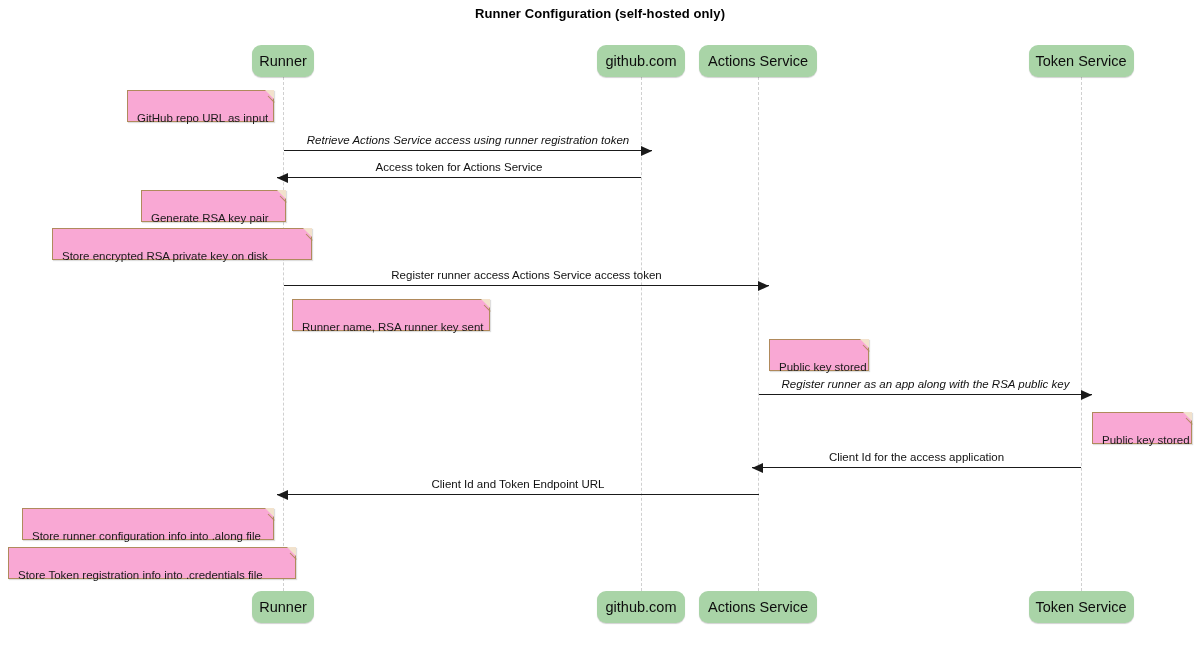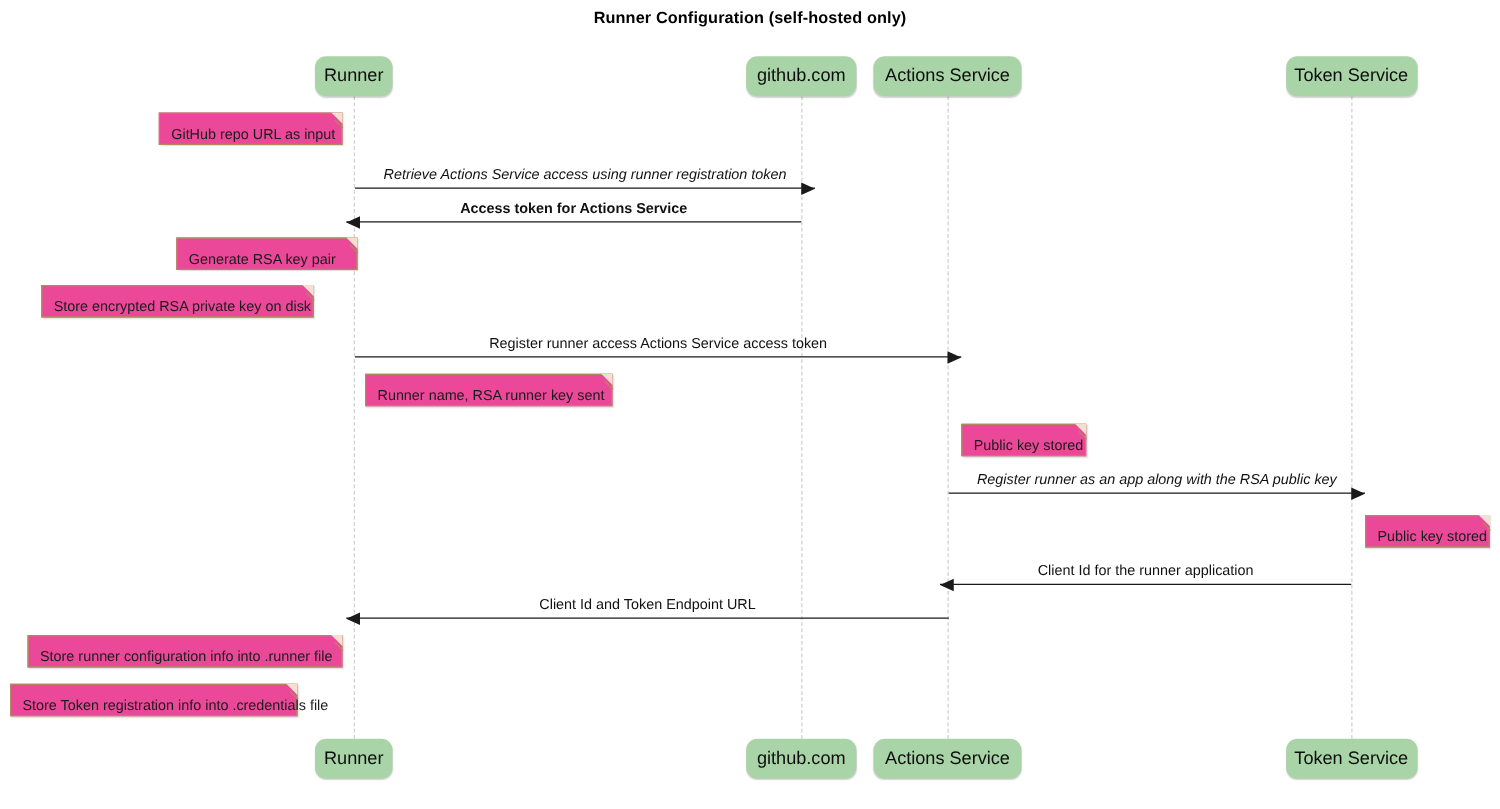--- a/index.html
+++ b/index.html
@@ -50,28 +50,28 @@
     font-size: 14.5px;
     color: #0d0d0d;
     white-space: nowrap;
     padding: 0 13px;
     box-shadow: 0 1px 1px rgba(0,0,0,0.18);
   }
   
   .note {
     position: absolute;
     box-sizing: border-box;
-    background: #ec4899;
+    background: #f9a8d4;
     border: 1px solid #b08a5c;
     font-size: 11.5px;
     color: #1a1a1a;
     white-space: nowrap;
     height: 26px;
     line-height: 24px;
-    padding: 5px 9px;
+    padding: 15px 9px;
     box-shadow: 1px 1px 1px rgba(0,0,0,0.13);
   }
   .note .fold {
     position: absolute;
     top: -1px;
     right: -1px;
     width: 0;
     height: 0;
     border-left: 9px solid transparent;
     border-top: 9px solid #f2e2cd;
@@ -124,36 +124,36 @@
     </div>
   <div id="messages-layer">
       <div>
         <div class="msg-line" style="left: 284px; top: 150px; width: 368px;"></div>
         <div class="arrowhead right" style="top: 145.7px; left: 641px;"></div>
         <div class="msg-label" style="left: 284px; width: 368px; top: 134px; font-style: italic;">Retrieve Actions Service access using runner registration token</div>
       </div>
       <div>
         <div class="msg-line" style="left: 277px; top: 177px; width: 364px;"></div>
         <div class="arrowhead left" style="top: 172.7px; left: 277px;"></div>
-        <div class="msg-label" style="left: 277px; width: 364px; top: 161px; font-weight: bold;">Access token for Actions Service</div>
+        <div class="msg-label" style="left: 277px; width: 364px; top: 161px;">Access token for Actions Service</div>
       </div>
       <div>
         <div class="msg-line" style="left: 284px; top: 285px; width: 485px;"></div>
         <div class="arrowhead right" style="top: 280.7px; left: 758px;"></div>
         <div class="msg-label" style="left: 284px; width: 485px; top: 269px;">Register runner access Actions Service access token</div>
       </div>
       <div>
         <div class="msg-line" style="left: 759px; top: 394px; width: 333px;"></div>
         <div class="arrowhead right" style="top: 389.7px; left: 1081px;"></div>
         <div class="msg-label" style="left: 759px; width: 333px; top: 378px; font-style: italic;">Register runner as an app along with the RSA public key</div>
       </div>
       <div>
         <div class="msg-line" style="left: 752px; top: 467px; width: 329px;"></div>
         <div class="arrowhead left" style="top: 462.7px; left: 752px;"></div>
-        <div class="msg-label" style="left: 752px; width: 329px; top: 451px;">Client Id for the runner application</div>
+        <div class="msg-label" style="left: 752px; width: 329px; top: 451px;">Client Id for the access application</div>
       </div>
       <div>
         <div class="msg-line" style="left: 277px; top: 494px; width: 482px;"></div>
         <div class="arrowhead left" style="top: 489.7px; left: 277px;"></div>
         <div class="msg-label" style="left: 277px; width: 482px; top: 478px;">Client Id and Token Endpoint URL</div>
       </div>
     </div>
   <div id="participants-layer">
       <div class="participant" style="left: 252px; top: 45px; width: 62px;">
         <span>Runner</span>
@@ -176,20 +176,20 @@
       <div class="participant" style="left: 1028.5px; top: 45px; width: 105px;">
         <span>Token Service</span>
       </div>
       <div class="participant" style="left: 1028.5px; top: 591px; width: 105px;">
         <span>Token Service</span>
       </div>
     </div>
   <div id="notes-layer">
       <div class="note" style="left: 127px; top: 90px; width: 147px;"><span class="note-label">GitHub repo URL as input</span><span class="fold"></span><span class="fold-edge"></span></div>
       <div class="note" style="left: 141px; top: 190px; width: 145px;"><span class="note-label">Generate RSA key pair</span><span class="fold"></span><span class="fold-edge"></span></div>
-      <div class="note" style="left: 33px; top: 228px; width: 218px;"><span class="note-label">Store encrypted RSA private key on disk</span><span class="fold"></span><span class="fold-edge"></span></div>
+      <div class="note" style="left: 52px; top: 228px; width: 260px;"><span class="note-label">Store encrypted RSA private key on disk</span><span class="fold"></span><span class="fold-edge"></span></div>
       <div class="note" style="left: 292px; top: 299px; width: 198px;"><span class="note-label">Runner name, RSA runner key sent</span><span class="fold"></span><span class="fold-edge"></span></div>
       <div class="note" style="left: 769px; top: 339px; width: 100px;"><span class="note-label">Public key stored</span><span class="fold"></span><span class="fold-edge"></span></div>
       <div class="note" style="left: 1092px; top: 412px; width: 100px;"><span class="note-label">Public key stored</span><span class="fold"></span><span class="fold-edge"></span></div>
-      <div class="note" style="left: 22px; top: 508px; width: 252px;"><span class="note-label">Store runner configuration info into .runner file</span><span class="fold"></span><span class="fold-edge"></span></div>
-      <div class="note" style="left: 8px; top: 547px; width: 230px;"><span class="note-label">Store Token registration info into .credentials file</span><span class="fold"></span><span class="fold-edge"></span></div>
+      <div class="note" style="left: 22px; top: 508px; width: 252px;"><span class="note-label">Store runner configuration info into .along file</span><span class="fold"></span><span class="fold-edge"></span></div>
+      <div class="note" style="left: 8px; top: 547px; width: 288px;"><span class="note-label">Store Token registration info into .credentials file</span><span class="fold"></span><span class="fold-edge"></span></div>
     </div>
 </div>
 
 </body></html>

